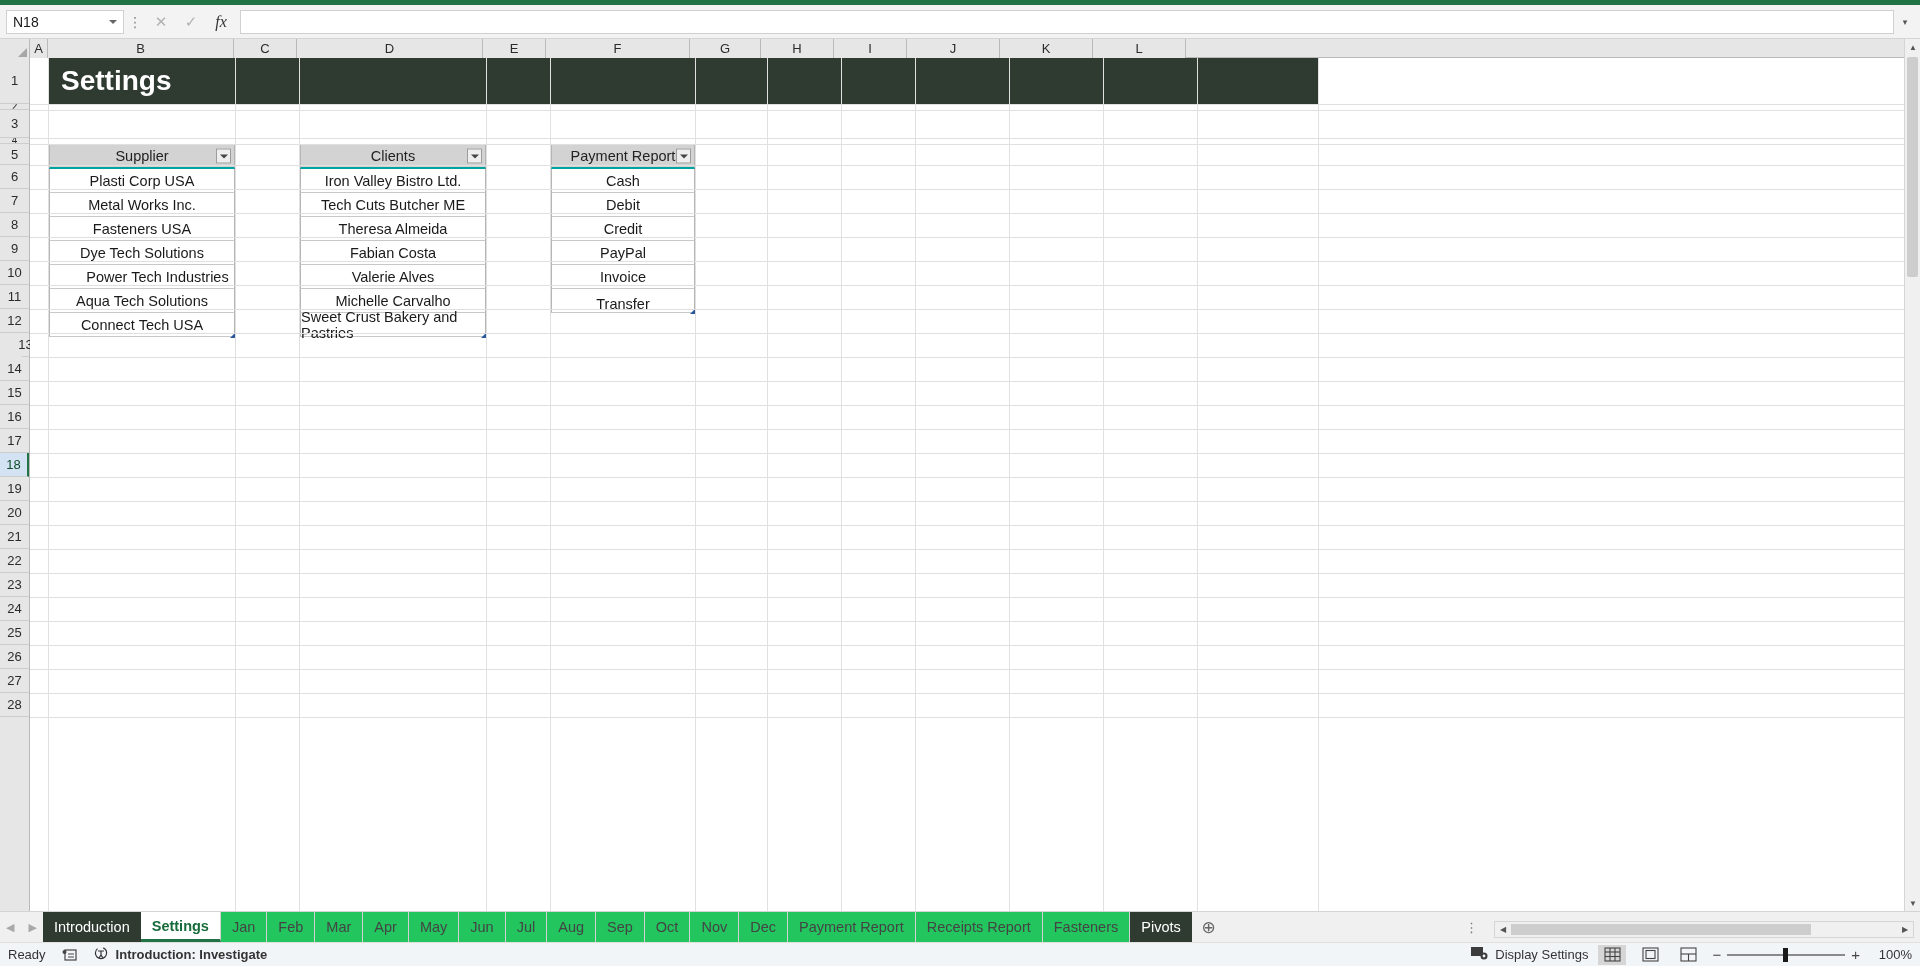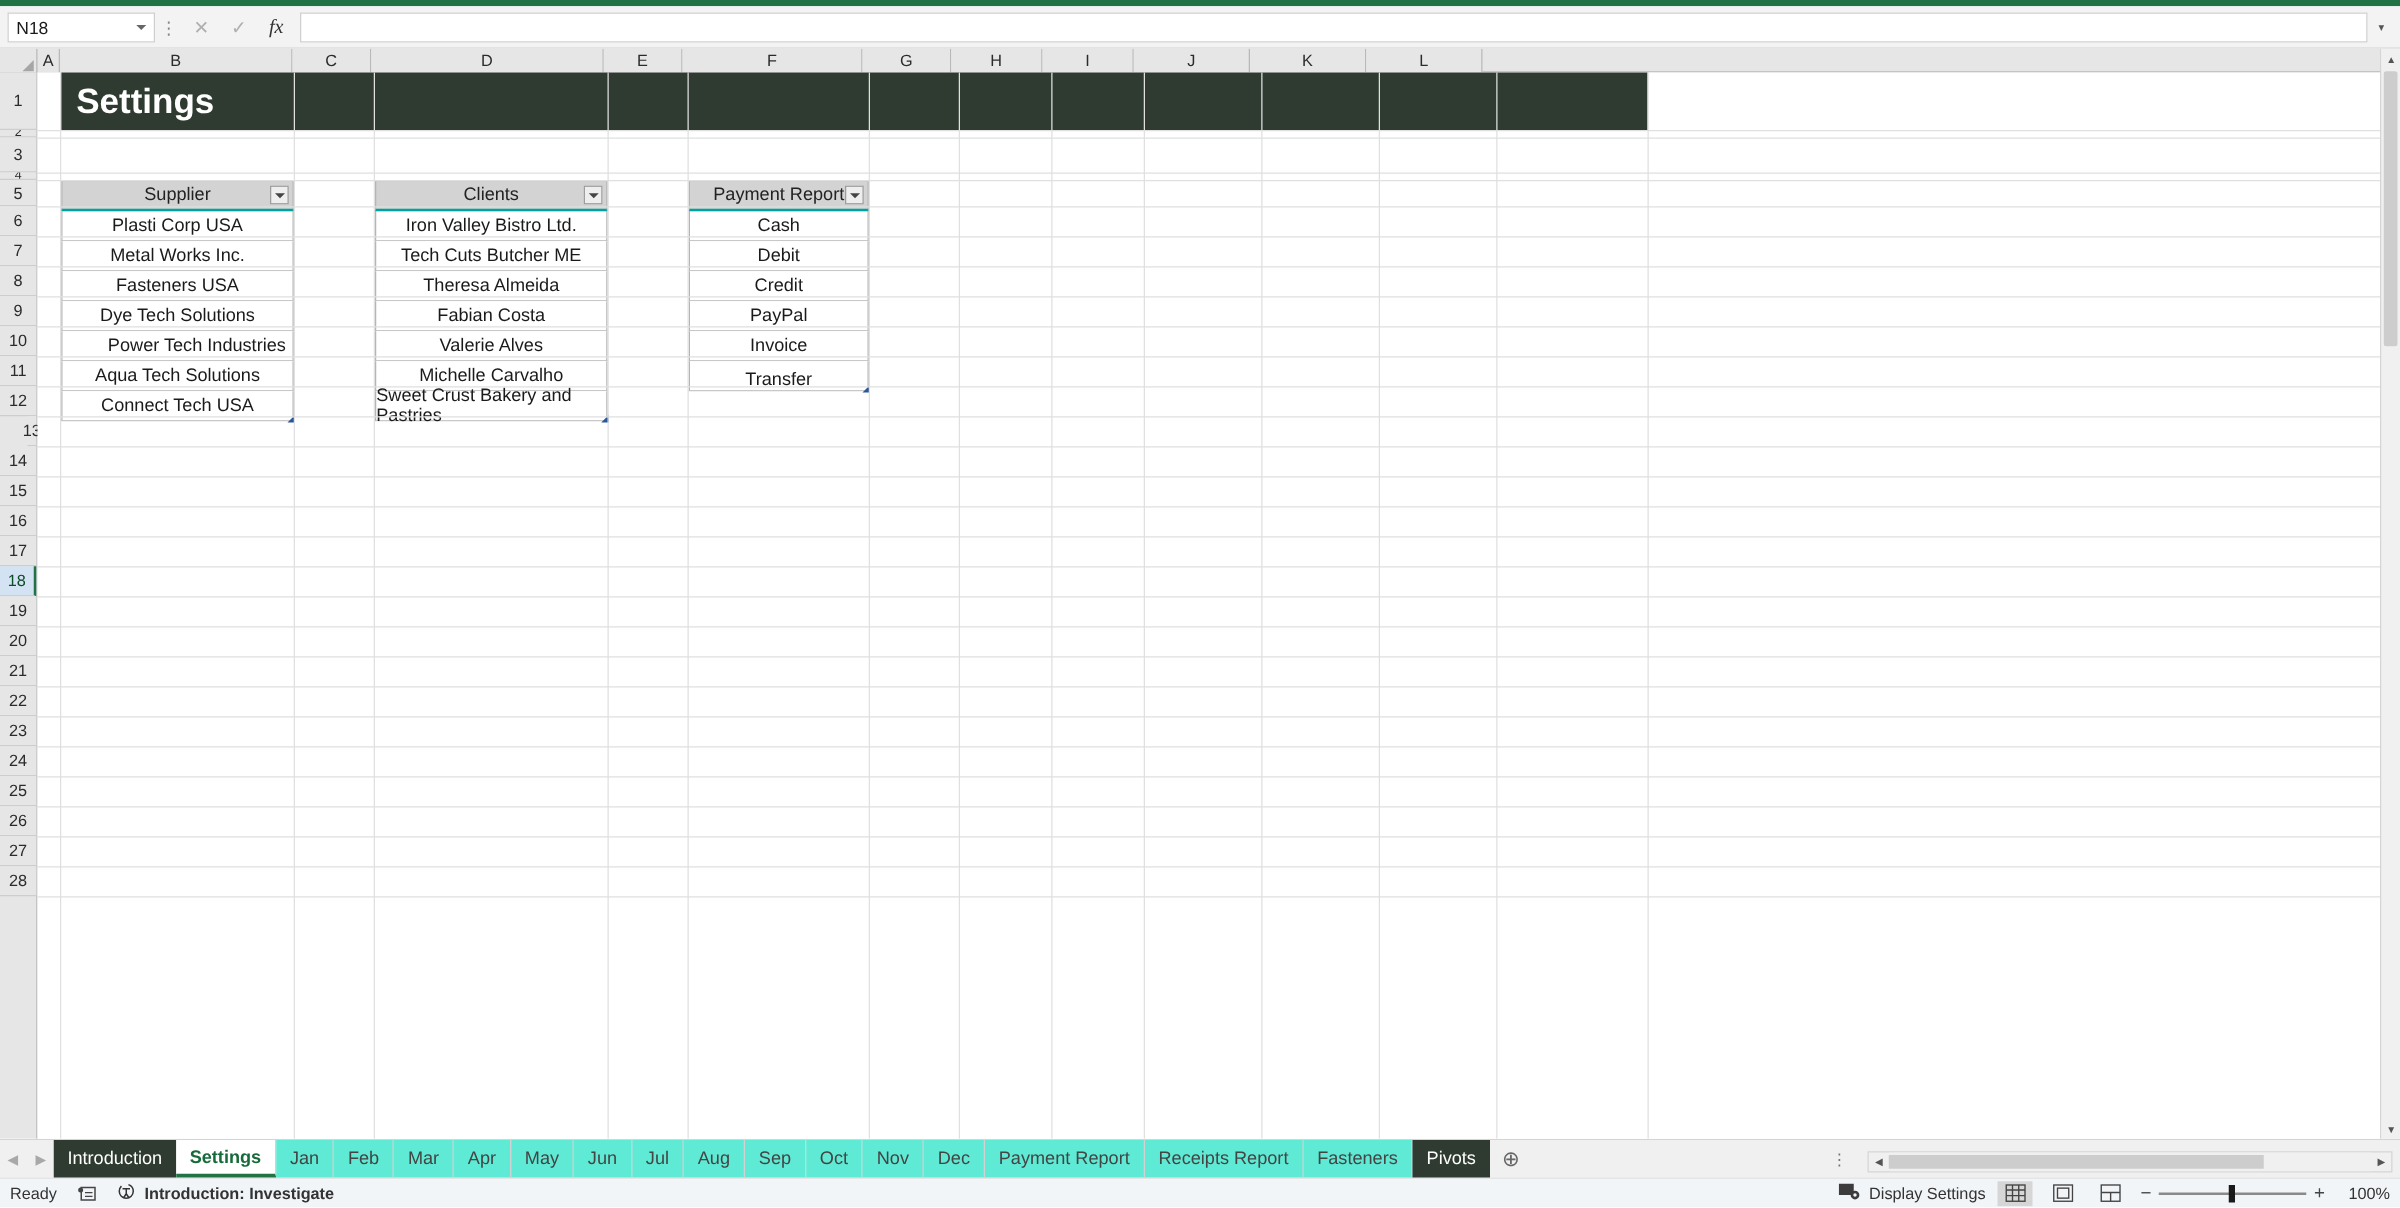--- a/index.html
+++ b/index.html
@@ -154,21 +154,21 @@
   .tabbar {
     height: 31px; background: #f0f0f0;
     display: flex; align-items: stretch;
     border-top: 1px solid #d4d4d4;
   }
   .tab-navs { display: flex; align-items: center; padding: 0 6px; gap: 14px; }
   .tab-nav { font-size: 11px; color: #a8a8a8; }
   .tabs { display: flex; align-items: stretch; }
   .tab {
     display: flex; align-items: center; padding: 0 11px;
-    font-size: 14.5px; color: #444; background: #5eead4;
+    font-size: 14.5px; color: #444; background: #22c55e;
     border-right: 1px solid #d2d2d2; position: relative;
   }
   .tab.active {
     background: #ffffff; color: #176b3a; font-weight: bold;
     border-bottom: 3px solid #217346; border-right: 1px solid #d2d2d2;
   }
   .tab.dark { background: #2f3b31; color: #ffffff; border-right: none; }
   .tab-add {
     width: 34px; display: flex; align-items: center; justify-content: center;
     color: #666; font-size: 17px;

